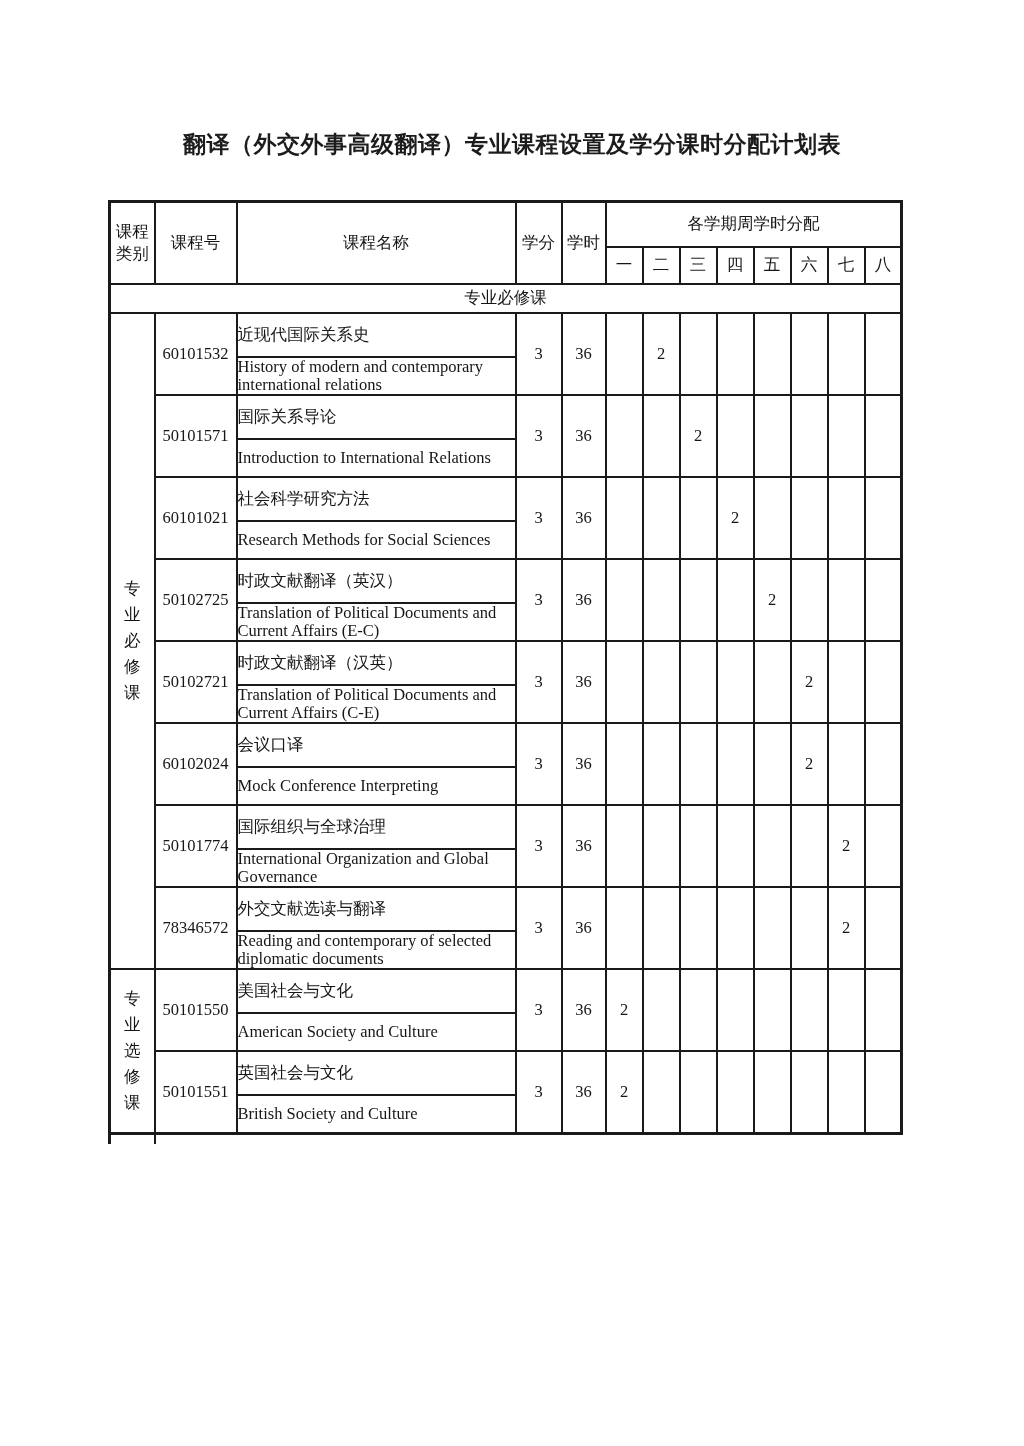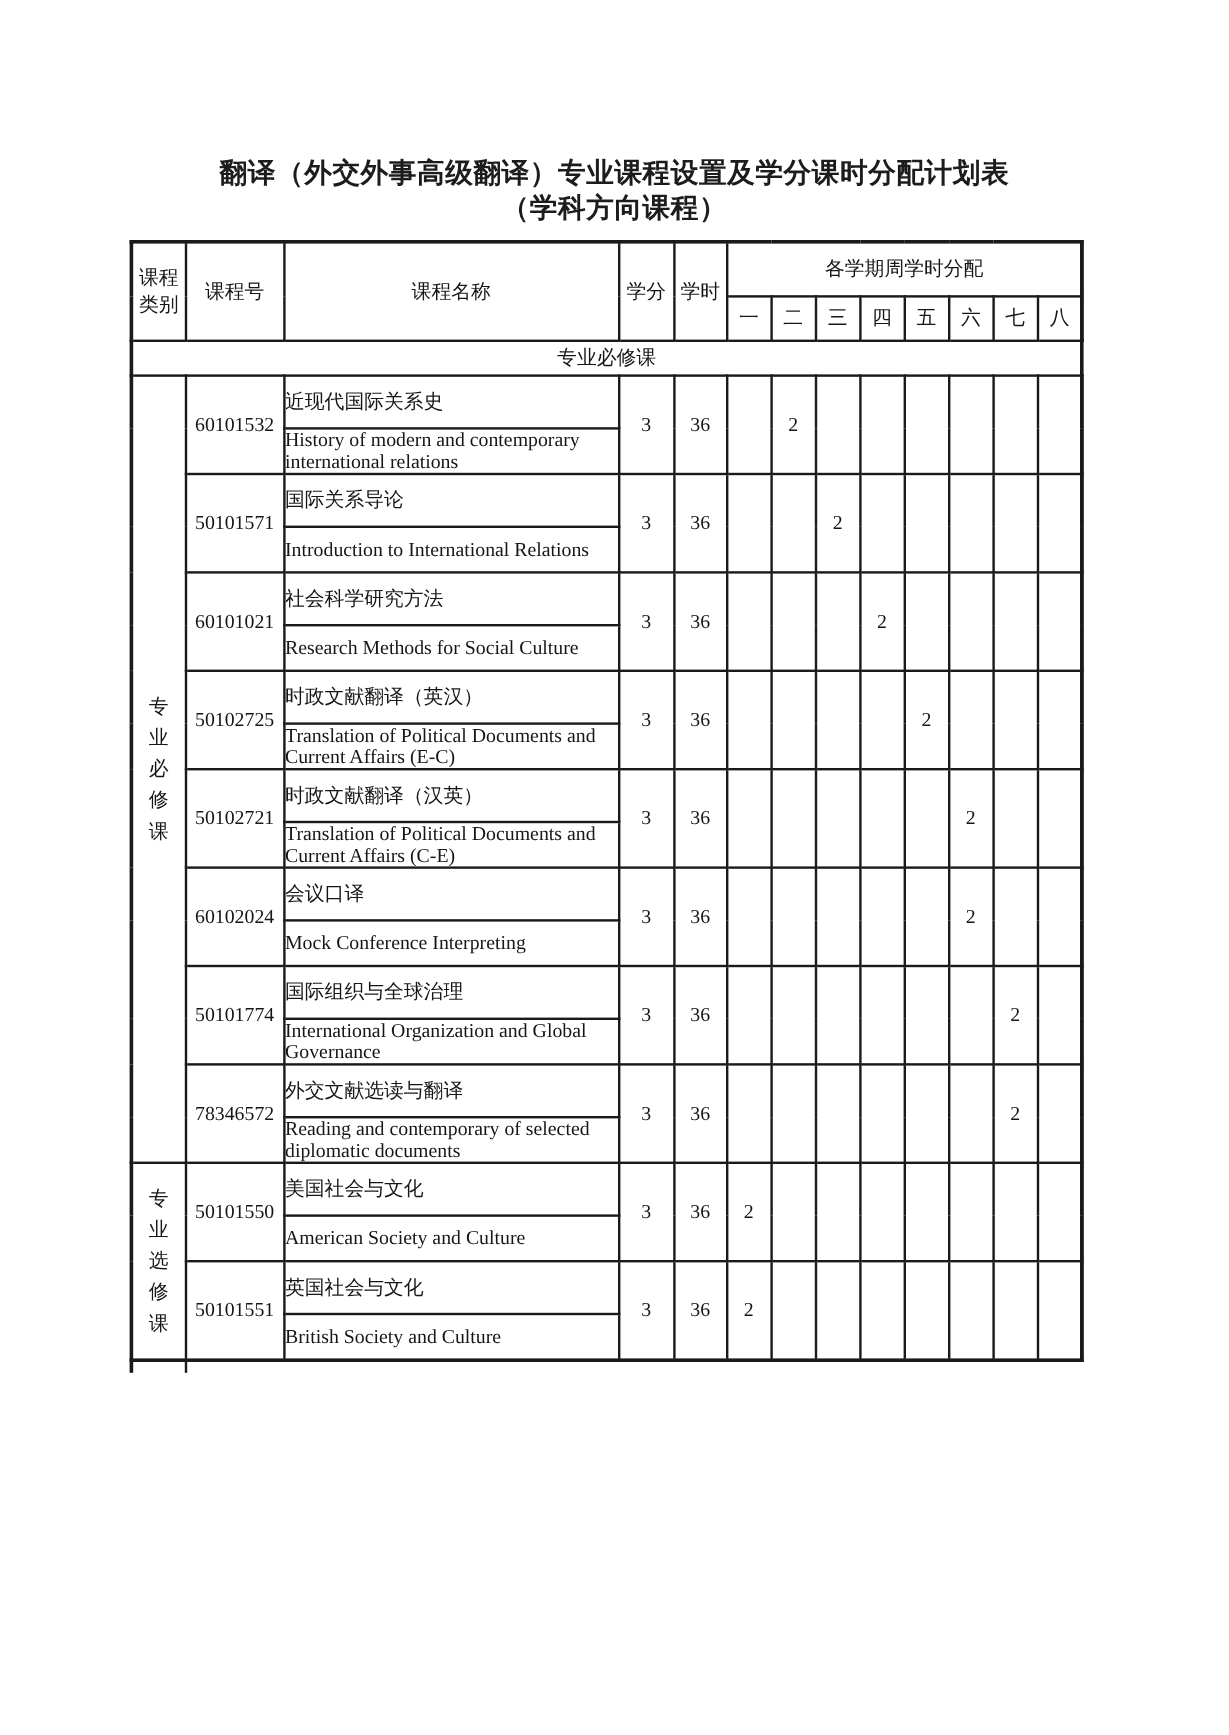--- a/index.html
+++ b/index.html
@@ -99,21 +99,20 @@
     border-right:2px solid #1a1a1a;
   }
 </style>
 </head>
 <body>
 
 <div class="page">
 
   <div class="title">
     <div class="title-line1">翻译（外交外事高级翻译）专业课程设置及学分课时分配计划表</div>
-    <div class="title-line2">（学科方向课程）</div>
   </div>
 
   <div class="table-wrap">
     <table class="course-table">
       <colgroup>
         <col style="width:45px">
         <col style="width:82px">
         <col style="width:279px">
         <col style="width:46px">
         <col style="width:44px">
@@ -196,21 +195,21 @@
             <td class="sem-cell" rowspan="2"></td>
             <td class="sem-cell" rowspan="2"></td>
             <td class="sem-cell" rowspan="2"></td>
             <td class="sem-cell" rowspan="2">2</td>
             <td class="sem-cell" rowspan="2"></td>
             <td class="sem-cell" rowspan="2"></td>
             <td class="sem-cell" rowspan="2"></td>
             <td class="sem-cell" rowspan="2"></td>
           </tr>
           <tr>
-            <td class="name-en">Research Methods for Social Culture</td>
+            <td class="name-en">Research Methods for Social Sciences</td>
           </tr>
           <tr>
             <td class="code-cell" rowspan="2">50102725</td>
             <td class="name-cn">时政文献翻译（英汉）</td>
             <td class="num-cell" rowspan="2">3</td>
             <td class="num-cell" rowspan="2">36</td>
             <td class="sem-cell" rowspan="2"></td>
             <td class="sem-cell" rowspan="2"></td>
             <td class="sem-cell" rowspan="2"></td>
             <td class="sem-cell" rowspan="2"></td>

